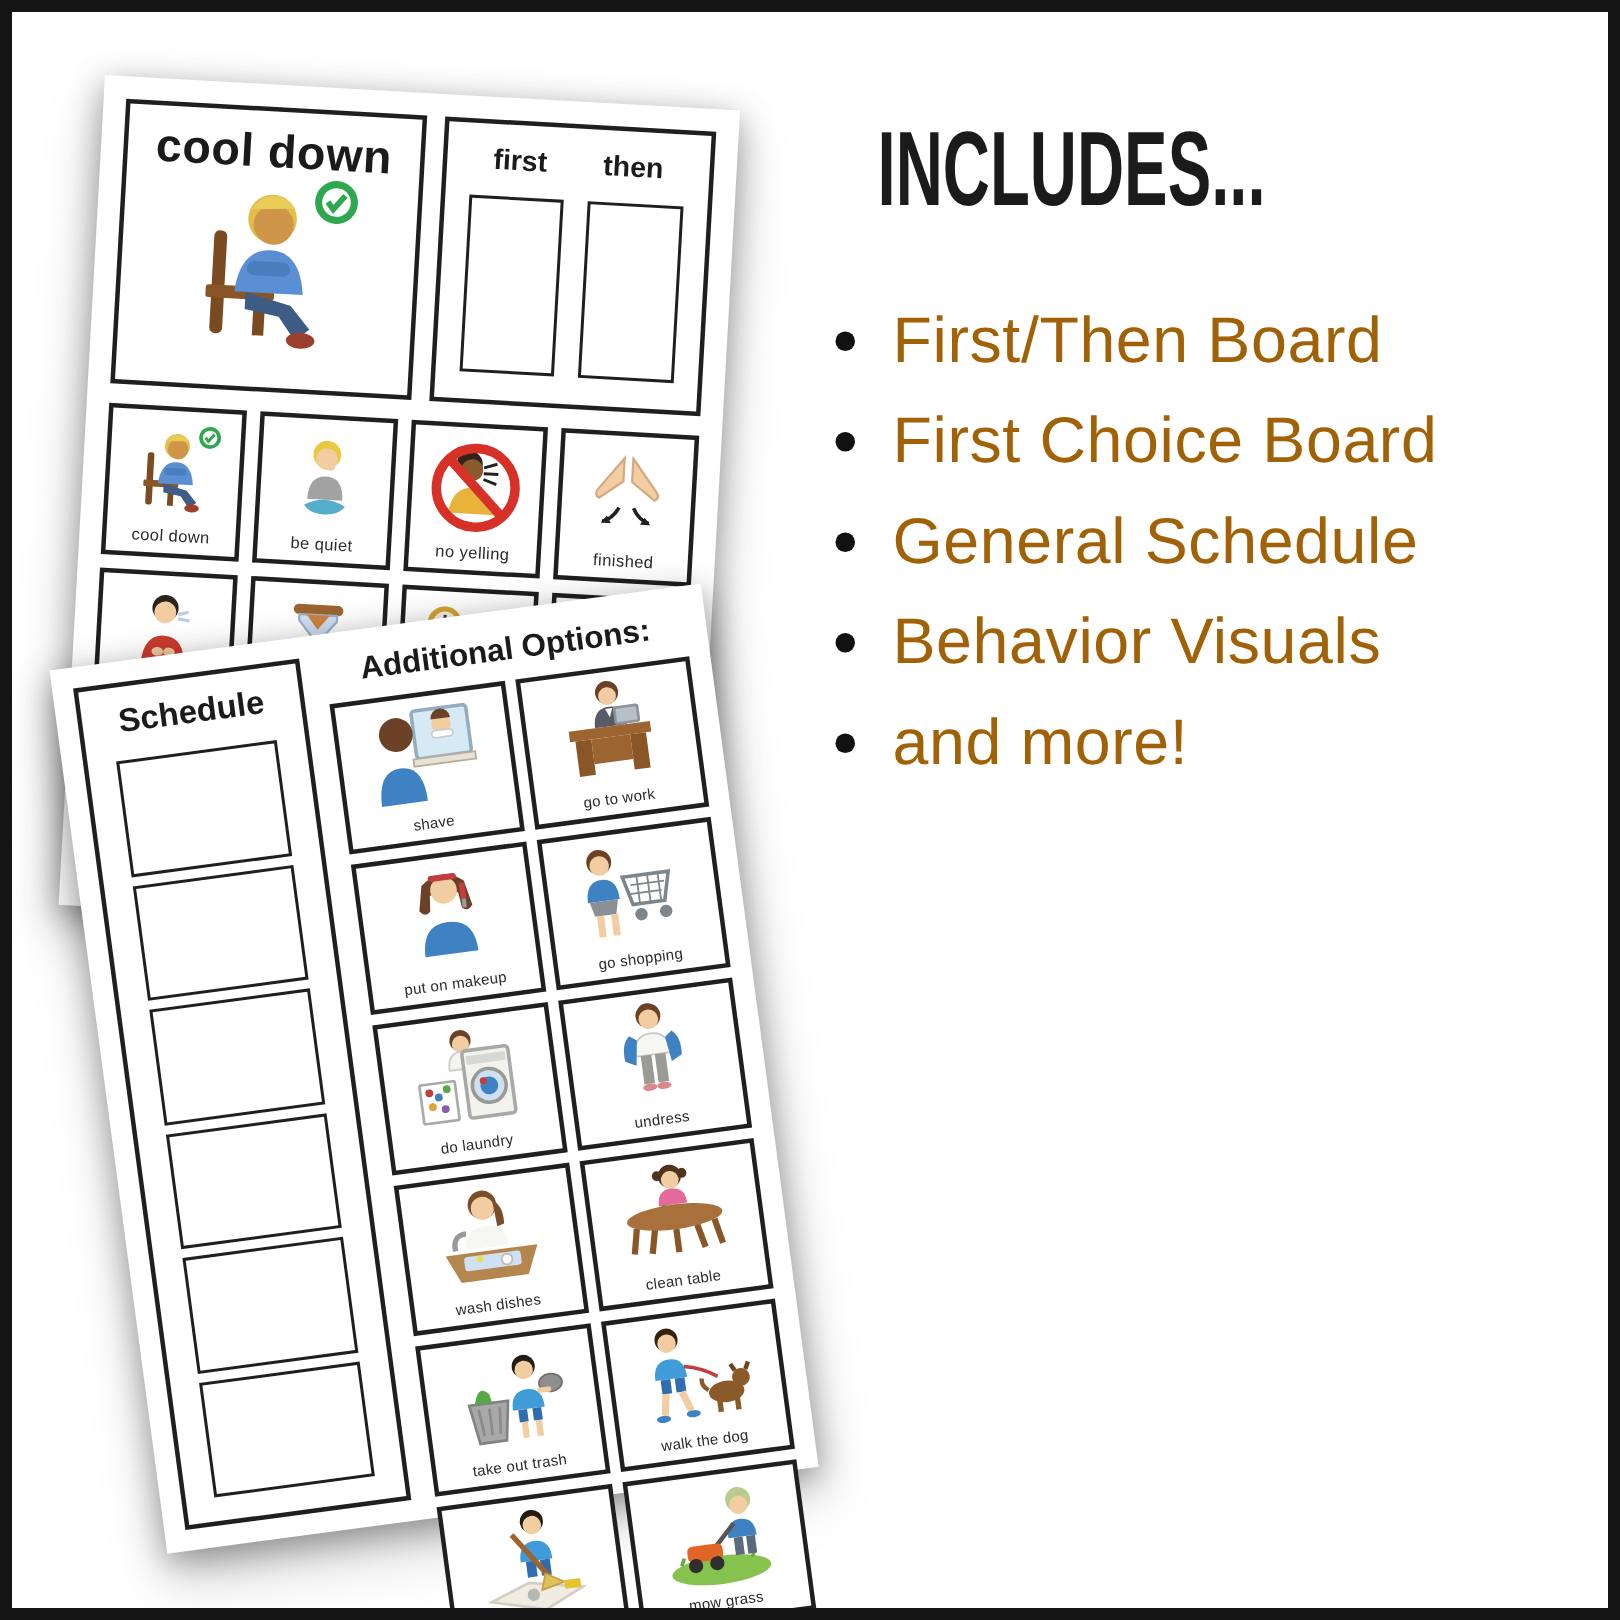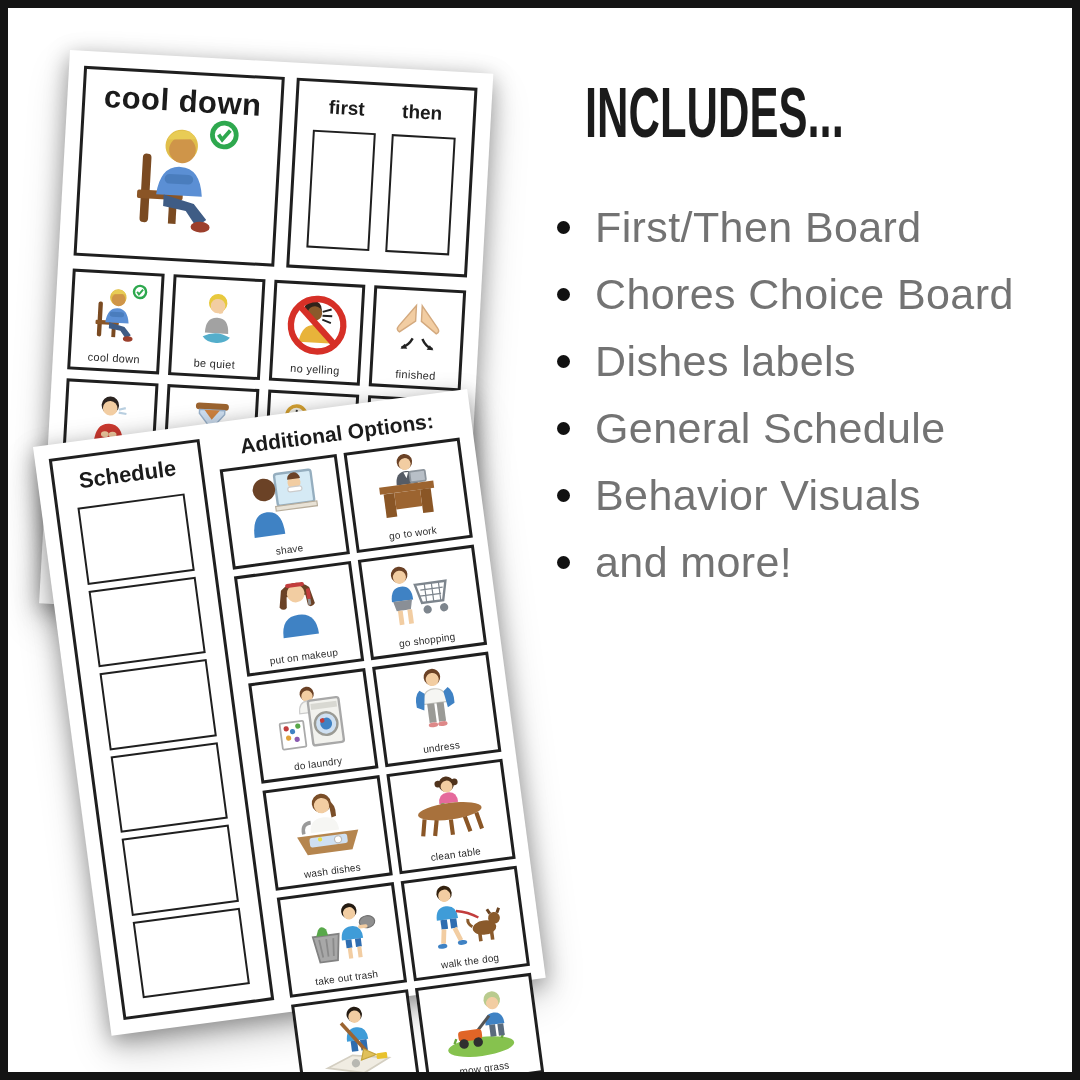--- a/index.html
+++ b/index.html
@@ -44,21 +44,21 @@
     justify-content:flex-end;padding:3px;box-sizing:border-box;background:#fff;}
   .opt-card svg{flex:1;width:72%;min-height:0;}
   .opt-label{font-size:10px;line-height:13px;height:13px;color:#2a2a2a;letter-spacing:.2px;}
 
   
   .includes{position:absolute;left:551px;top:72px;width:534px;z-index:5;}
   .includes h1{font-size:64px;font-weight:900;margin:0 0 0 34px;letter-spacing:0;
     transform:scale(.68,1.1);transform-origin:left top;white-space:nowrap;}
   .includes ul{list-style:none;margin:48px 0 0;padding:0;width:486px;}
   .includes li{position:relative;padding-left:44px;font-size:43px;line-height:67px;
-    letter-spacing:.4px;color:#737373;}
+    letter-spacing:.4px;color:#a16207;}
   .includes li::before{content:"";position:absolute;left:6px;top:27px;width:13px;height:13px;
     border-radius:50%;background:#111;}
 </style>
 </head>
 <body>
 
 <div class="canvas">
 
   <div class="page page1">
     <div class="p1-top">
@@ -410,22 +410,21 @@
           <span class="opt-label">mow grass</span>
         </div>
       </div>
     </div>
   </div>
 
   <div class="includes">
     <h1>INCLUDES...</h1>
     <ul>
       <li>First/Then Board</li>
-      <li>Chores Choice Board</li>
-      <li>Dishes labels</li>
+      <li>First Choice Board</li>
       <li>General Schedule</li>
       <li>Behavior Visuals</li>
       <li>and more!</li>
     </ul>
   </div>
 
   <div class="frame"></div>
 </div>
 
 </body></html>

